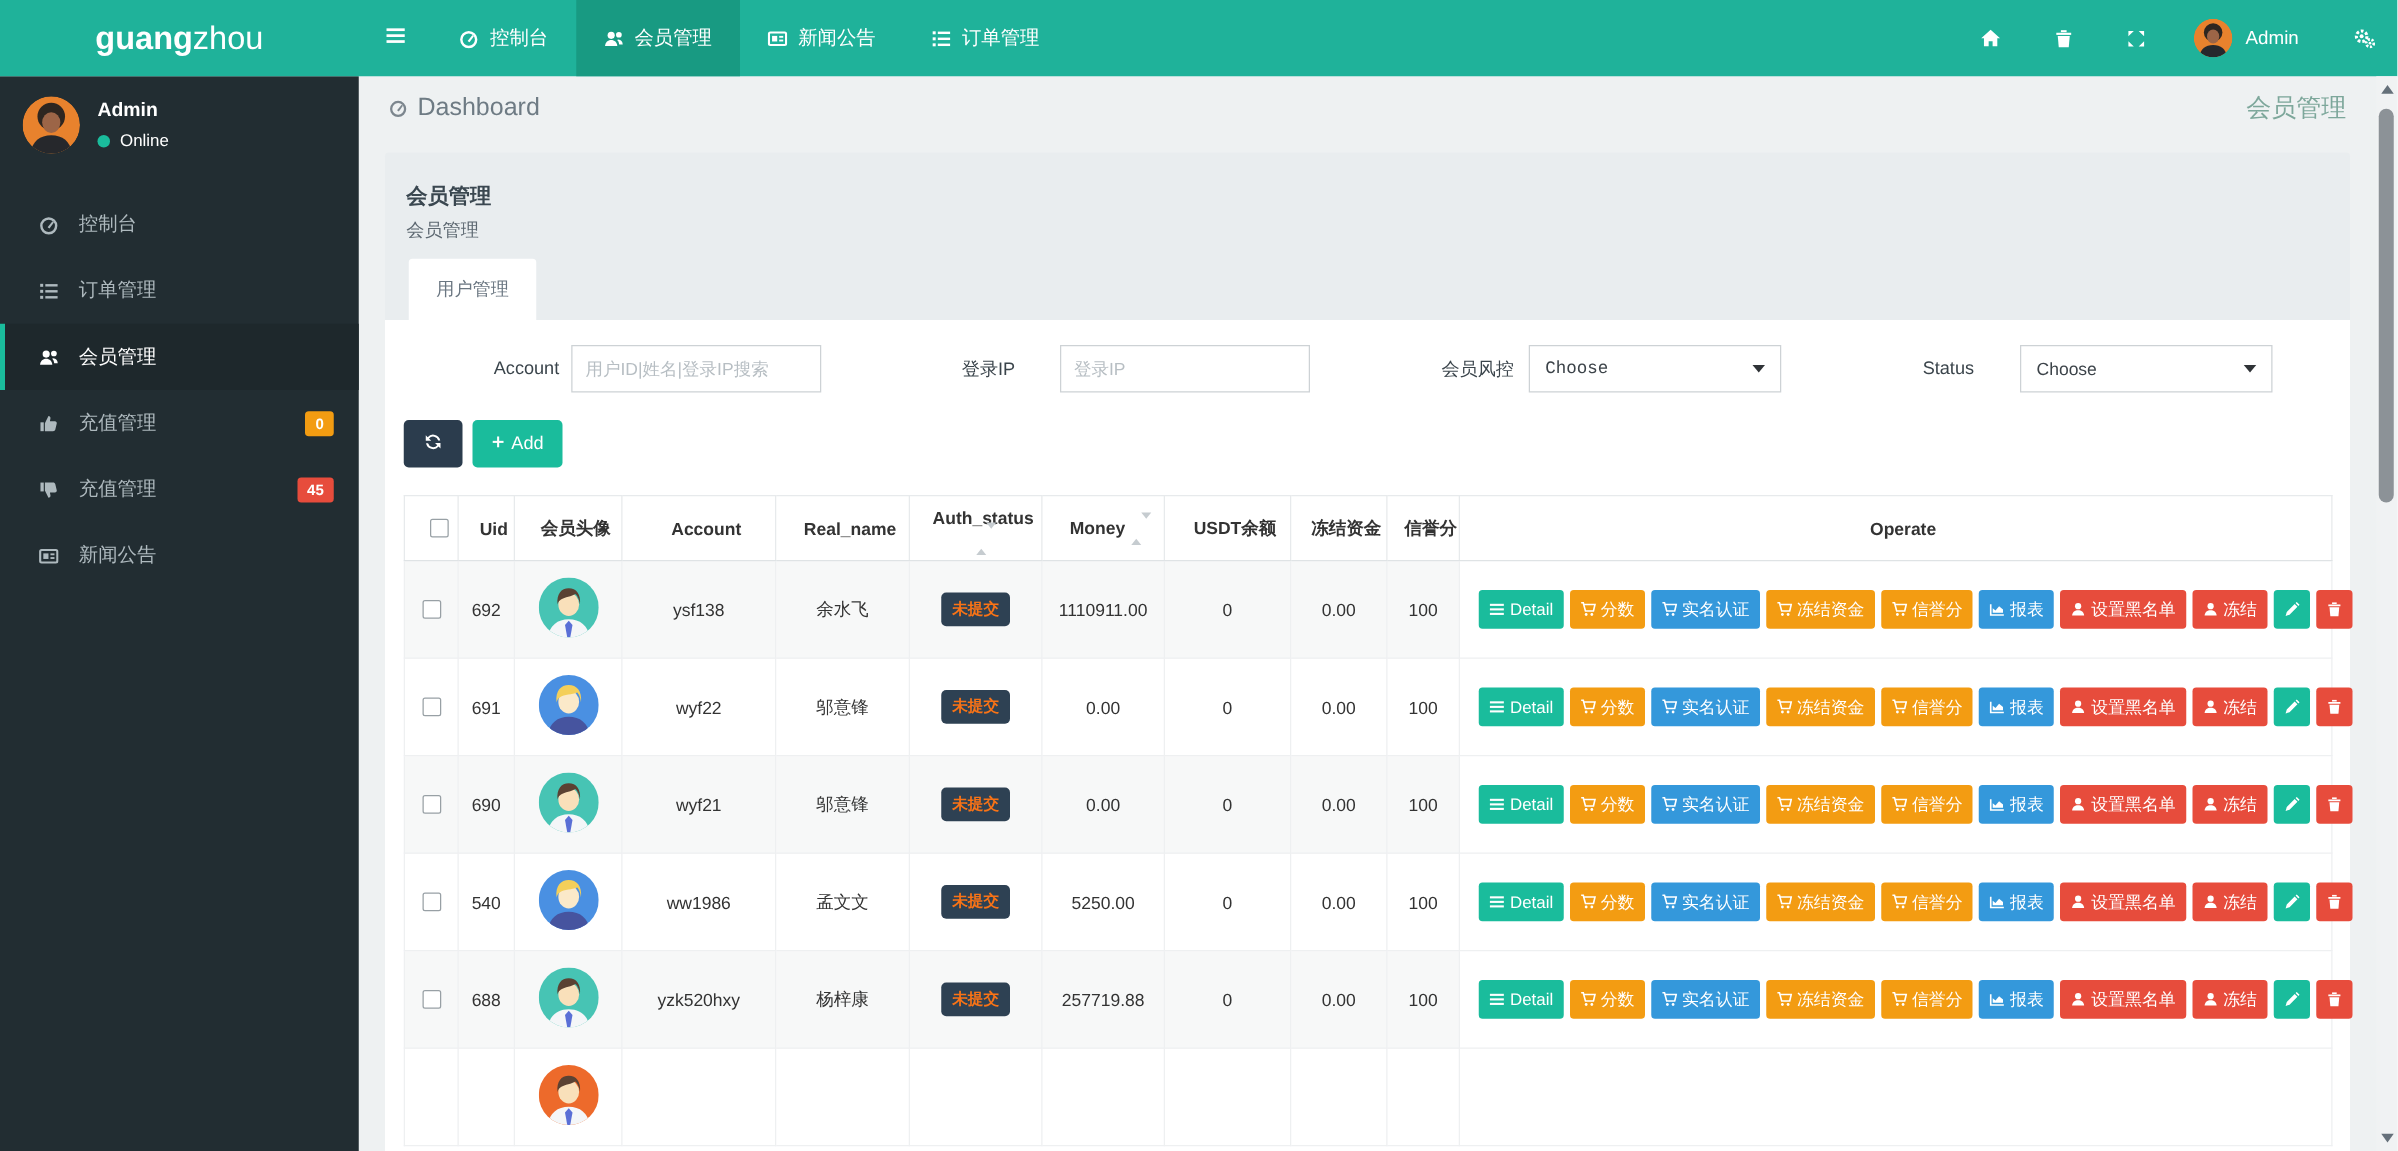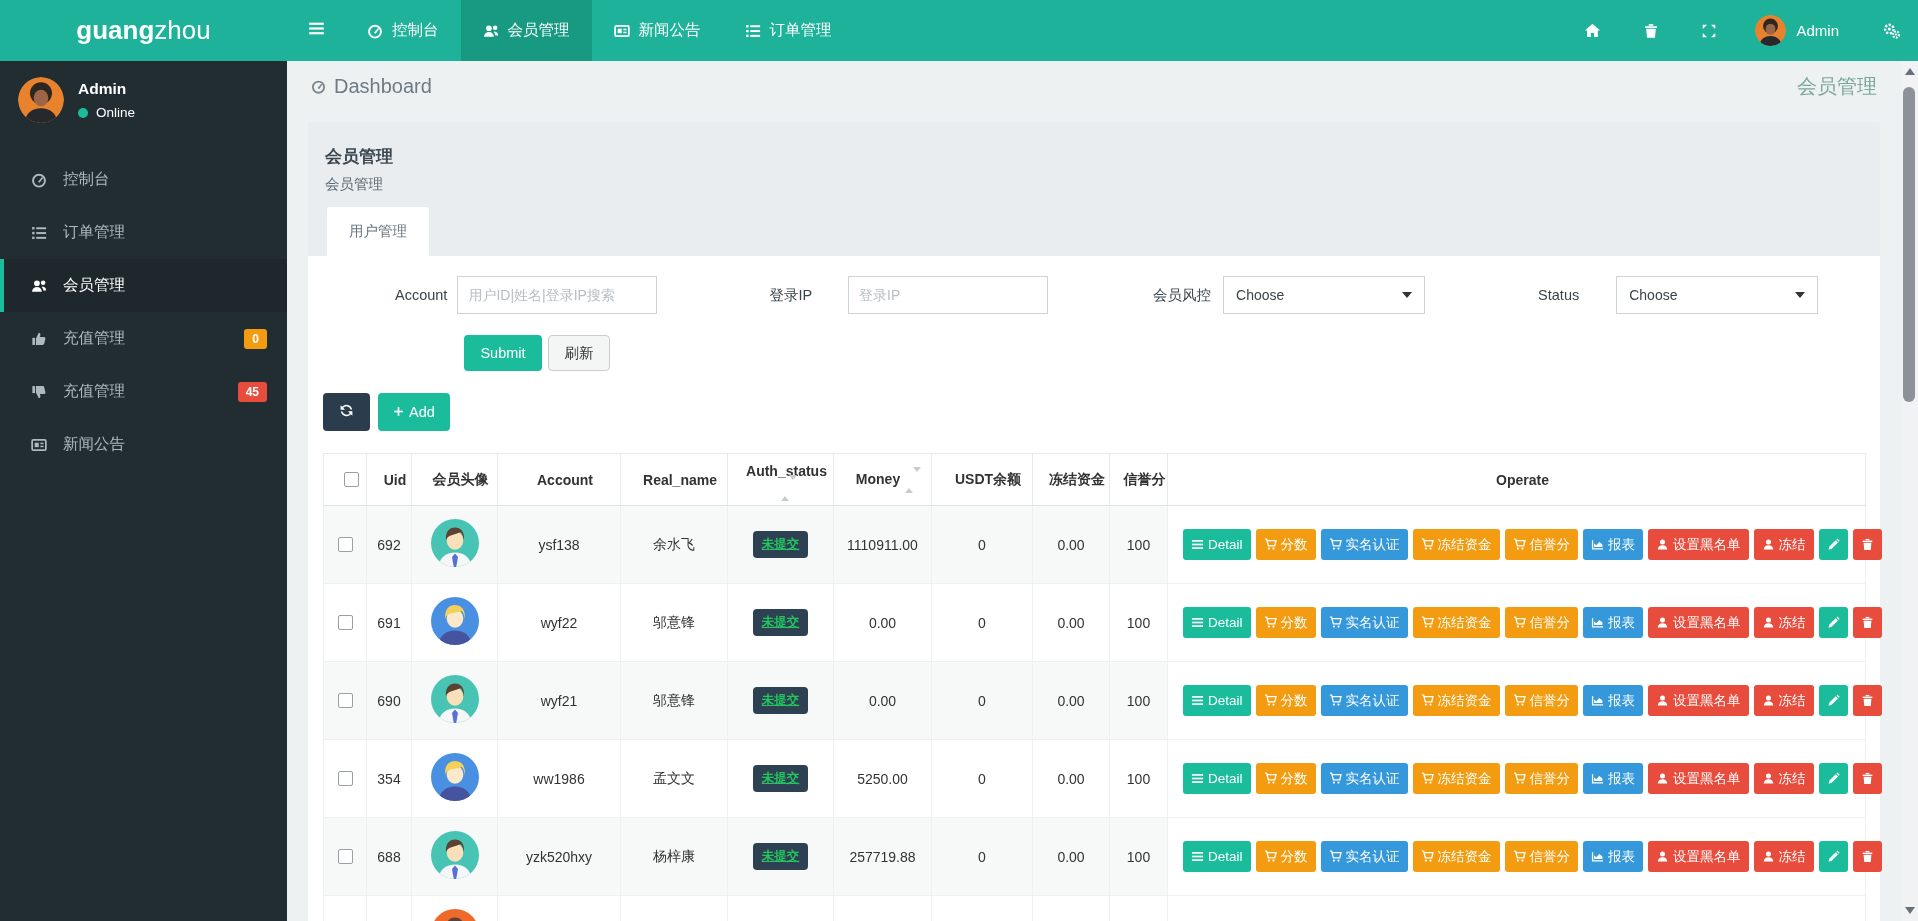--- a/index.html
+++ b/index.html
@@ -51,21 +51,21 @@
   .card-header { background:#e9edef; height:134px; position:relative; border-radius:3px 3px 0 0; }
   .ch-title { padding-top:23px; margin-left:17px; font-size:17px; font-weight:bold; color:#3a4750; }
   .ch-sub { margin-left:17px; margin-top:7px; font-size:14.5px; color:#5d6871; }
   .tab { position:absolute; left:19px; bottom:0; width:102px; height:49px; background:#fff; display:flex; align-items:center; justify-content:center; font-size:14.5px; color:#6a7681; border-radius:3px 3px 0 0; cursor:pointer; }
   .card-body { background:#fff; padding:0 15px 60px; min-height:680px; }
 
   .filter-row { display:flex; align-items:center; padding-top:20px; font-size:14.5px; color:#3a444b; }
   .fgroup { display:flex; align-items:center; }
   .g1 { margin-left:72px; } .g1 .f-label { margin-right:10px; }
   .g2 { margin-left:112px; } .g2 .f-label { margin-right:36px; }
-  .g3 { margin-left:105px; } .g3 .f-label { margin-right:12px; }
+  .g3 { margin-left:105px;font-family:Liberation Mono, monospace; } .g3 .f-label { margin-right:12px; }
   .g4 { margin-left:113px; } .g4 .f-label { margin-right:37px; }
   .f-input { width:200px; height:38px; border:1px solid #cdd2d5; padding:0 10px; font-size:14px; color:#333; outline:none; }
   .f-input::placeholder { color:#b7bec3; }
   .f-select { width:202px; height:38px; border:1px solid #cdd2d5; display:flex; align-items:center; padding:0 12px; cursor:pointer; background:#fff; }
   .f-select .sel-txt { flex:1; color:#3c4349; font-size:14px; }
   .caret { width:0; height:0; border-left:5px solid transparent; border-right:5px solid transparent; border-top:6px solid #2f3337; }
 
   .submit-row { margin-top:21px; padding-left:141px; display:flex; }
   .btn-submit { width:78px; height:36px; background:#1abc9c; color:#fff; border:none; border-radius:4px; font-size:14.5px; cursor:pointer; }
   .btn-refresh { margin-left:6px; width:62px; height:36px; background:#f4f5f5; border:1px solid #c9cdd0; border-radius:4px; font-size:14.5px; color:#333; cursor:pointer; }
@@ -79,21 +79,21 @@
   .tbl td { height:78px; text-align:center; border:1px solid #eef0f1; background:#fff; }
   tr.stripe td { background:#f7f8f8; }
   .tbl td.c-op { background:#fff !important; border-left:1px solid #e4e7e9; padding-left:15px; }
   .c-check { width:43px; } .c-uid { width:45px; } .c-avatar { width:86px; } .c-account { width:123px; }
   .c-real { width:107px; } .c-auth { width:106px; } .c-money { width:98px; } .c-usdt { width:101px; }
   .c-frozen { width:77px; } .c-credit { width:58px; } .c-op { width:698px; }
   .sort-caret { display:inline-block; margin-left:5px; vertical-align:middle; }
   .sc-up { width:0; height:0; border-left:4px solid transparent; border-right:4px solid transparent; border-bottom:5px solid #c6ccd0; margin-bottom:2px; }
   .sc-down { width:0; height:0; border-left:4px solid transparent; border-right:4px solid transparent; border-top:5px solid #c6ccd0; }
   .cb { width:15px; height:15px; border:1px solid #98a0a5; border-radius:2px; background:#fff; margin:0 auto; cursor:pointer; }
-  .badge-auth { display:inline-block; background:#2e4153; color:#22c55e; font-size:12.5px; font-weight:bold; padding:5px 9px; border-radius:4px;text-decoration:underline; }
+  .badge-auth { display:inline-block; background:#2e4153; color:#f97316; font-size:12.5px; font-weight:bold; padding:5px 9px; border-radius:4px; }
   .av-wrap { display:inline-flex; }
   .ops { display:flex; align-items:center; }
   .opbtn { display:flex; align-items:center; gap:4px; height:31px; padding:0 8px; border:none; border-radius:3px; color:#fff; font-size:13.5px; margin-right:5px; cursor:pointer; white-space:nowrap; }
 
   
   .vscroll { position:absolute; right:0; top:61px; width:17px; height:860px; background:#f0f2f3; z-index:6; }
   .vs-up, .vs-down { position:absolute; left:0; width:17px; height:17px; display:flex; align-items:center; justify-content:center; cursor:pointer; }
   .vs-up { top:2px; } .vs-down { bottom:2px; }
   .tri-up { width:0; height:0; border-left:5px solid transparent; border-right:5px solid transparent; border-bottom:7px solid #65707a; }
   .tri-down { width:0; height:0; border-left:5px solid transparent; border-right:5px solid transparent; border-top:7px solid #65707a; }
@@ -338,24 +338,20 @@
         </div>
         <div class="fgroup g4">
           <span class="f-label">Status</span>
           <div class="f-select">
             <span class="sel-txt">Choose</span>
             <span class="caret"></span>
           </div>
         </div>
       </div>
 
-      <div class="submit-row">
-        <button class="btn-submit">Submit</button>
-        <button class="btn-refresh">刷新</button>
-      </div>
 
       <div class="toolbar">
         <button class="btn-reload">
             <span><svg width="15" height="15" viewBox="0 0 14 14" fill="currentColor" xmlns="http://www.w3.org/2000/svg">
                 <path d="M12.3 6A5.4 5.4 0 002.9 3.5L1.5 2.1v4.1h4.1L3.9 4.5A4 4 0 0110.8 6z"></path>
                 <path d="M1.7 8a5.4 5.4 0 009.4 2.5l1.4 1.4V7.8H8.4L10.1 9.5A4 4 0 013.2 8z"></path>
               </svg></span>
           </button>
         <button class="btn-add">
             <span><svg width="11" height="11" viewBox="0 0 14 14" fill="currentColor" xmlns="http://www.w3.org/2000/svg">
@@ -759,21 +755,21 @@
                       </svg>
                     </span>
                   </button>
                 </div>
               </td>
             </tr>
             <tr class="">
               <td class="c-check">
                 <div class="cb"></div>
               </td>
-              <td class="c-uid">354</td>
+              <td class="c-uid">540</td>
               <td class="c-avatar"><span class="av-wrap">
                   <svg width="48" height="48" viewBox="0 0 48 48" xmlns="http://www.w3.org/2000/svg">
                     <defs>
                       <clipPath id="av4">
                         <circle cx="24" cy="24" r="24"></circle>
                       </clipPath>
                     </defs>
                     <circle cx="24" cy="24" r="24" fill="#4a90e2"></circle>
                     <g clip-path="url(#av4)">
                       <ellipse cx="24" cy="21.5" rx="8.3" ry="9.3" fill="#fbe9c9"></ellipse>

